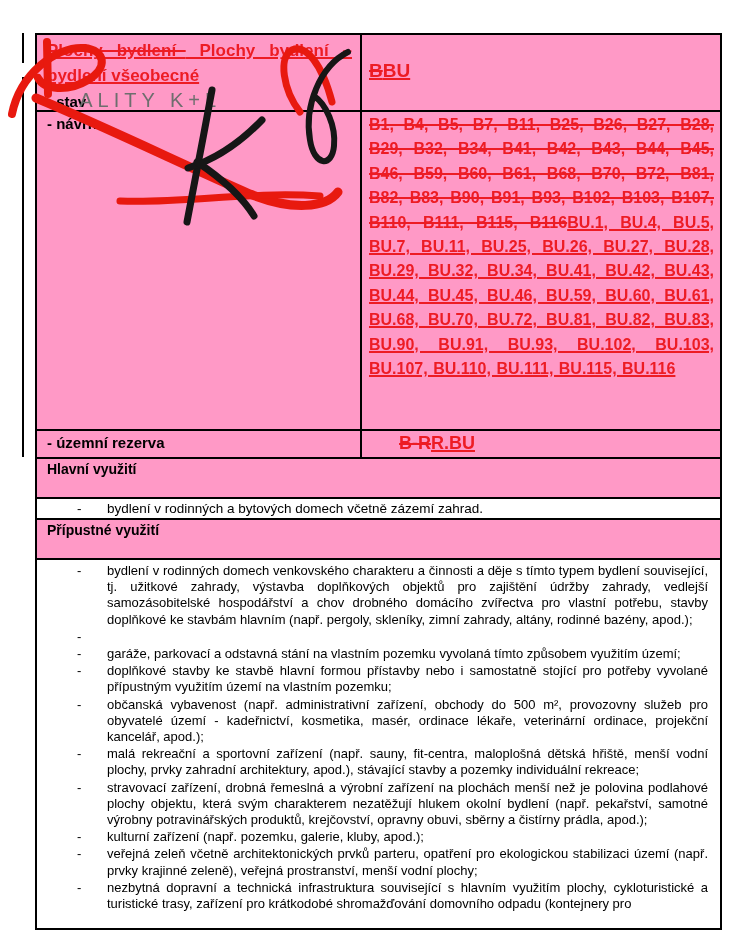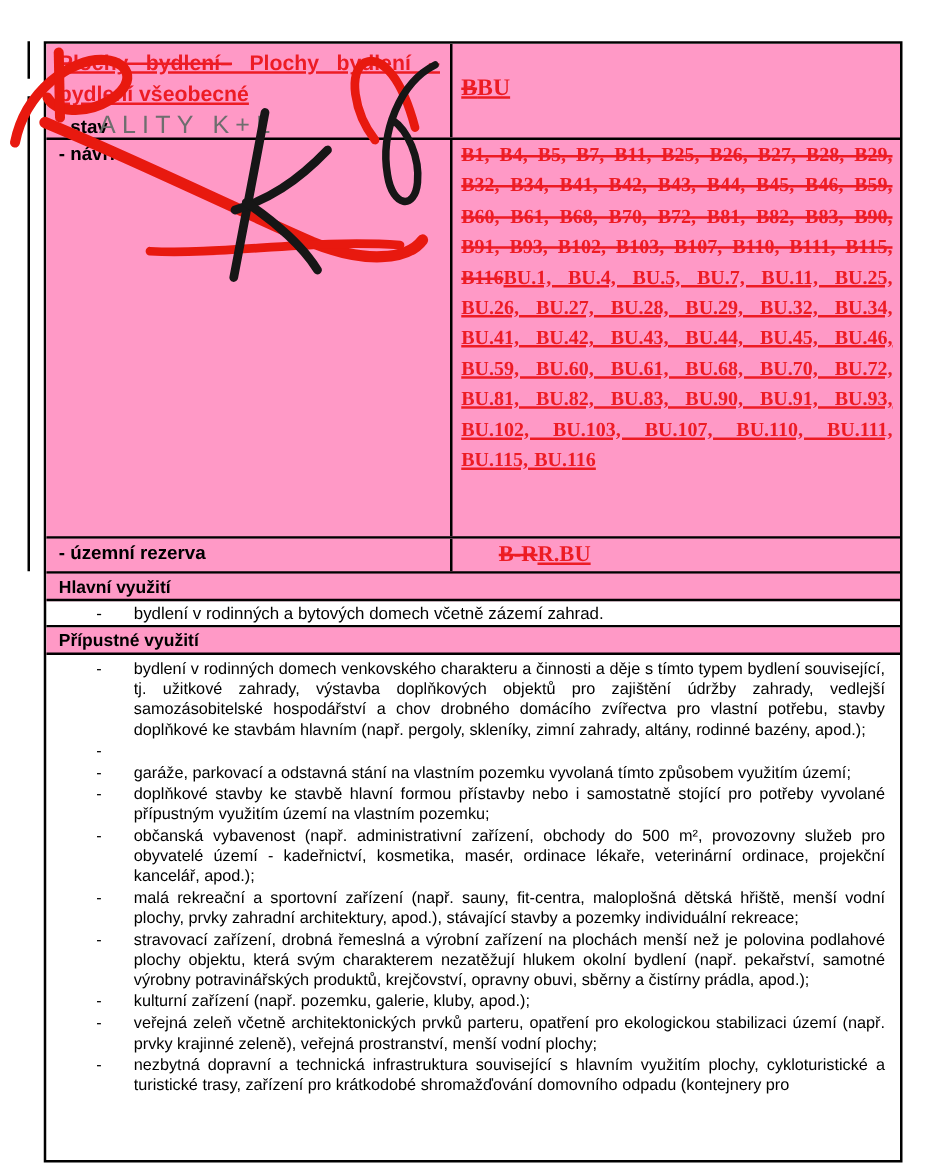--- a/index.html
+++ b/index.html
@@ -18,21 +18,21 @@
 
   
   .doc{
     position:absolute;left:35px;top:33px;width:687px;height:897px;
     border:2px solid #000;box-sizing:border-box;background:#fff;overflow:hidden;
   }
   .row{box-sizing:border-box;border-bottom:2px solid #000;overflow:hidden;}
   .pinkbg{background:var(--pink);}
   .split{display:flex;}
   .cell-l{width:325px;box-sizing:border-box;border-right:2px solid #000;padding:3px 8px 0 10px;}
-  .cell-r{flex:1;box-sizing:border-box;padding:1px 6px 0 7px;font-family:Liberation Serif, serif;}
+  .cell-r{flex:1;box-sizing:border-box;padding:1px 6px 0 7px;}
 
   .row-header{height:77px;}
   .title-p{
     margin:0;font-size:17px;font-weight:bold;line-height:25px;color:var(--red);
     text-align:justify;
   }
   .del-u{text-decoration:underline line-through;text-decoration-thickness:2px;}
   .ins{text-decoration:underline;text-decoration-thickness:2px;}
   .del{text-decoration:line-through;text-decoration-thickness:2px;}
   .stav-line{margin-top:1px;font-size:15px;font-weight:bold;white-space:nowrap;}
@@ -43,21 +43,21 @@
 
   .row-navrh{height:319px;}
   .label{font-size:15px;font-weight:bold;}
   .redlist{
     margin:0;font-size:16px;font-weight:bold;color:var(--red);
     line-height:24.4px;text-align:justify;word-spacing:1px;
   }
   .row-rezerva{height:28px;gap:30px;}
   .rez-code{margin:1px 0 0 0;font-size:18px;font-weight:bold;color:var(--red);}
 
-  .row-secthead{height:22px;padding:2px 0 0 10px;font-size:14px;font-weight:bold;box-sizing:border-box;}
+  .row-secthead{height:40px;padding:2px 0 0 10px;font-size:14px;font-weight:bold;box-sizing:border-box;}
   .row-bullet1{height:21px;}
   .row-body{height:408px;padding-top:3px;box-sizing:border-box;}
 
   .bullet{display:flex;margin:0 0 1px 0;}
   .bullet .marker{
     width:12px;margin-left:40px;flex:0 0 auto;font-size:13px;line-height:16.2px;text-align:left;
   }
   .bullet .btxt{
     flex:1;margin-left:18px;padding-right:12px;font-size:13px;line-height:16.2px;text-align:justify;
   }

